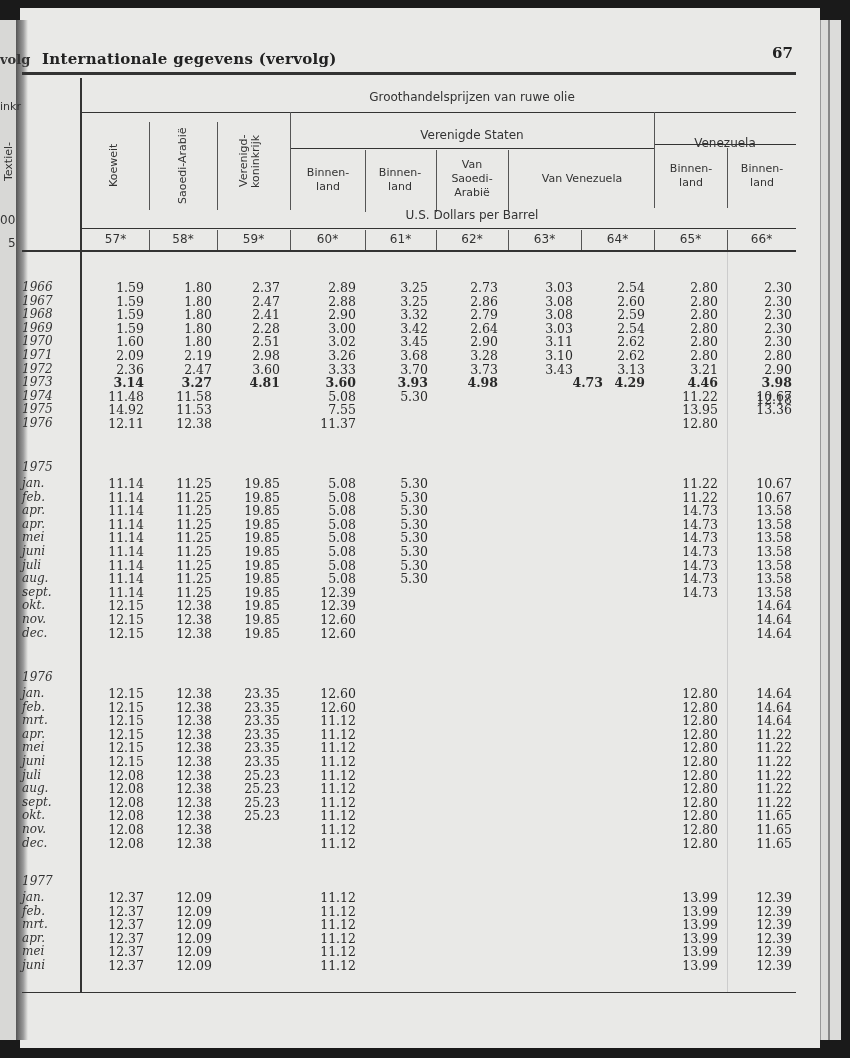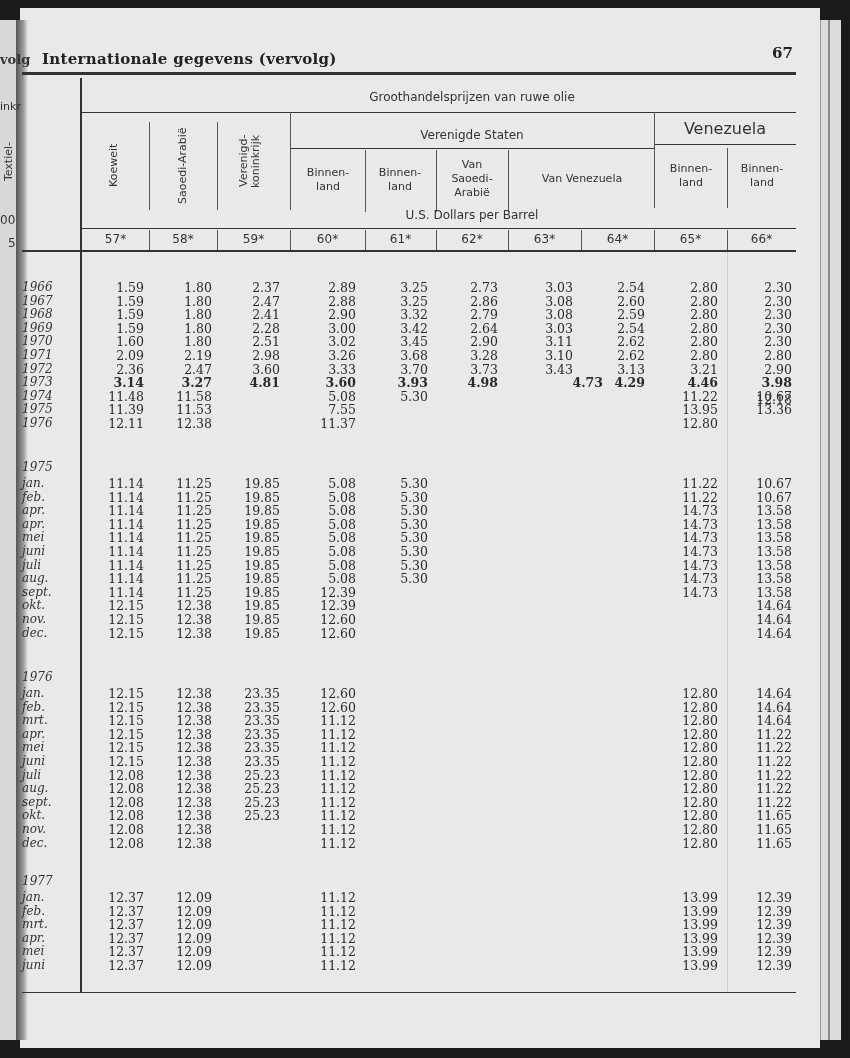--- a/index.html
+++ b/index.html
@@ -62,21 +62,21 @@
 <div class="vline" style="left:365px;top:230px;height:20px;"></div>
 <div class="vline" style="left:436px;top:230px;height:20px;"></div>
 <div class="vline" style="left:508px;top:230px;height:20px;"></div>
 <div class="vline" style="left:581px;top:230px;height:20px;"></div>
 <div class="vline" style="left:654px;top:230px;height:20px;"></div>
 <div class="vline" style="left:727px;top:230px;height:20px;"></div>
 <div class="vline" style="left:727px;top:252px;height:740px;background:#ccc;"></div>
 
 <div class="hdr" style="left:290px;top:90px;width:364px;font-size:12px;">Groothandelsprijzen van ruwe olie</div>
 <div class="hdr" style="left:290px;top:128px;width:364px;font-size:12px;">Verenigde Staten</div>
-<div class="hdr" style="left:654px;top:122px;width:142px;font-size:16px;">Venezuela</div>
+<div class="hdr" style="left:654px;top:136px;width:142px;font-size:12px;">Venezuela</div>
 <div class="hdr" style="left:290px;top:208px;width:364px;font-size:12px;">U.S. Dollars per Barrel</div>
 
 <div class="vtext" style="left:108px;top:125px;height:80px;">Koeweit</div>
 <div class="vtext" style="left:177px;top:122px;height:88px;">Saoedi-Arabië</div>
 <div class="vtext" style="left:238px;top:120px;height:82px;width:28px;white-space:normal;">Verenigd-koninkrijk</div>
 <div class="hdr" style="left:296px;top:166px;width:64px;">Binnen-land</div>
 <div class="hdr" style="left:370px;top:166px;width:60px;">Binnen-land</div>
 <div class="hdr" style="left:440px;top:158px;width:64px;">Van Saoedi-Arabië</div>
 <div class="hdr" style="left:512px;top:172px;width:140px;text-align:center;">Van Venezuela</div>
 <div class="hdr" style="left:660px;top:162px;width:62px;">Binnen-land</div>
@@ -183,21 +183,21 @@
     <div class="cell bold" style="top: 375.2px; left: 658px; width: 60px;">4.46</div>
     <div class="cell bold" style="top: 375.2px; left: 732px; width: 60px;">3.98</div>
     <div class="rowlabel" style="top: 388.8px;">1974</div>
     <div class="cell" style="top: 388.8px; left: 84px; width: 60px;">11.48</div>
     <div class="cell" style="top: 388.8px; left: 152px; width: 60px;">11.58</div>
     <div class="cell" style="top: 388.8px; left: 296px; width: 60px;">5.08</div>
     <div class="cell" style="top: 388.8px; left: 368px; width: 60px;">5.30</div>
     <div class="cell" style="top: 388.8px; left: 658px; width: 60px;">11.22</div>
     <div class="cell" style="top: 388.8px; left: 732px; width: 60px;">10.67</div>
     <div class="rowlabel" style="top: 402.4px;">1975</div>
-    <div class="cell" style="top: 402.4px; left: 84px; width: 60px;">11.39</div>
+    <div class="cell" style="top: 402.4px; left: 84px; width: 60px;">14.92</div>
     <div class="cell" style="top: 402.4px; left: 152px; width: 60px;">11.53</div>
     <div class="cell" style="top: 402.4px; left: 296px; width: 60px;">7.55</div>
     <div class="cell" style="top: 402.4px; left: 658px; width: 60px;">13.95</div>
     <div class="cell" style="top: 402.4px; left: 732px; width: 60px;">13.36</div>
     <div class="rowlabel" style="top: 416px;">1976</div>
     <div class="cell" style="top: 416px; left: 84px; width: 60px;">12.11</div>
     <div class="cell" style="top: 416px; left: 152px; width: 60px;">12.38</div>
     <div class="cell" style="top: 416px; left: 296px; width: 60px;">11.37</div>
     <div class="cell" style="top: 416px; left: 658px; width: 60px;">12.80</div>
     <div class="cell" style="top: 392px; left: 732px; width: 60px;">12.18</div>

